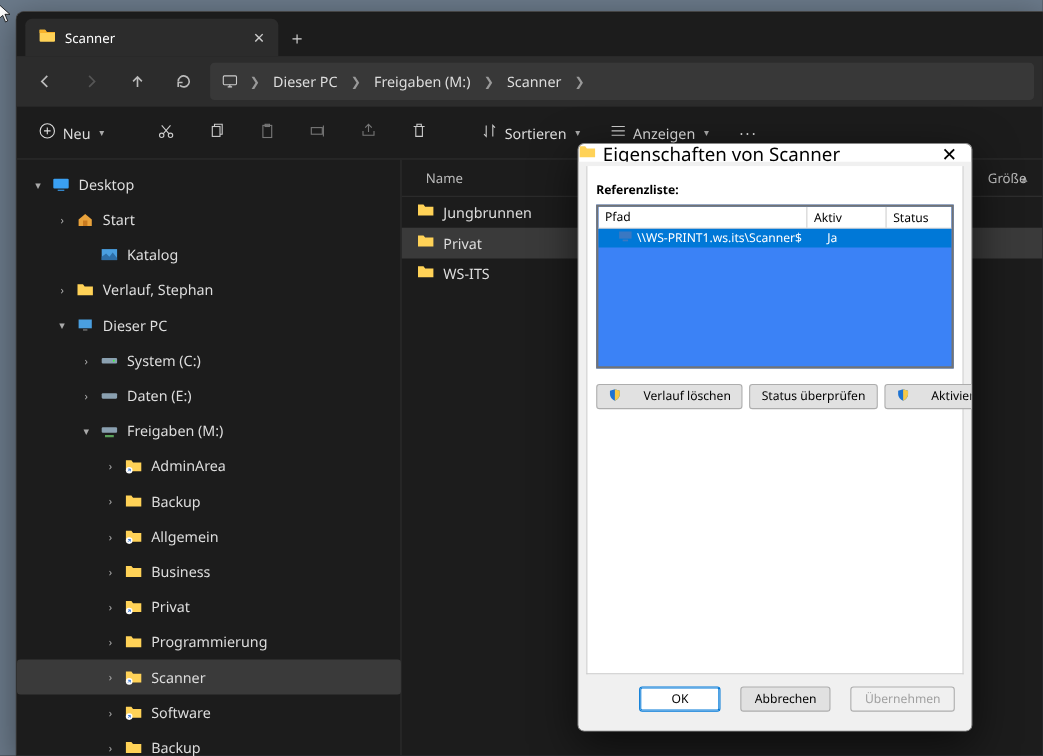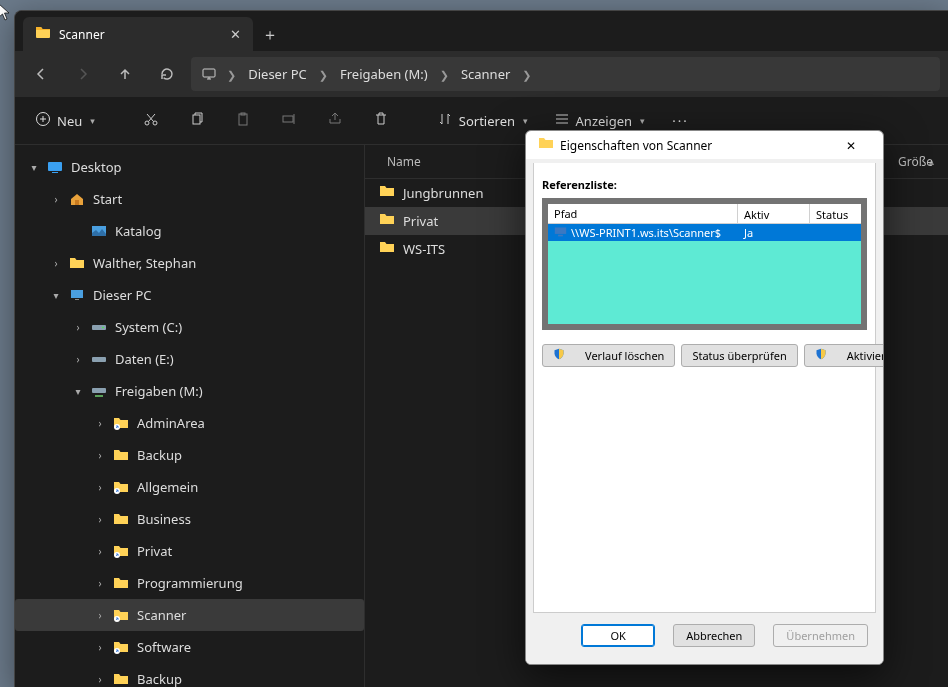--- a/index.html
+++ b/index.html
@@ -41,35 +41,35 @@
   .frow.sel{background:#3a3a3a;}
   
   svg.fold{width:16px;height:16px;}
   
   .propdlg{
     position:absolute; left:525px; top:130px; width:359px; height:535px;
     background:#fff; border:1px solid #888; border-radius:6px;
     box-shadow:0 12px 40px rgba(0,0,0,0.6);
     display:flex; flex-direction:column; overflow:hidden;
   }
-  .dlghead{height:28px; display:flex; align-items:center; padding:0 12px; gap:6px; font-size:12px; color:#000;}
+  .dlghead{height:16px; display:flex; align-items:center; padding:0 0; gap:6px; font-size:17px; color:#000;}
   .dlghead .close{margin-left:auto; width:40px; height:26px; display:flex; align-items:center; justify-content:center; cursor:pointer;}
   .dlgbody{flex:1; background:#f0f0f0; padding:4px 7px 7px 7px; display:flex; flex-direction:column;}
   .tabs{display:flex; flex-wrap:wrap;}
   .dtab{flex:1 1 33%; height:21px; display:flex; align-items:center; justify-content:center; font-size:11px; background:#f0f0f0; border:1px solid #ccc; border-bottom:1px solid #ccc; cursor:pointer; min-width:0;}
   .dtab.active{background:#fff; border-bottom:1px solid #fff;}
   .tabpanel{flex:1; background:#fff; border:1px solid #ccc; border-top:none; padding:10px 8px; display:flex; flex-direction:column; gap:6px;}
   .pathbox{height:22px; border:1px solid #7a7a7a; padding:2px 4px; font-size:12px; background:#fff; width:100%;}
   .reflbl{font-size:11px; color:#000; margin-top:4px;font-weight:bold;}
-  .reftable{border:6px solid #737373; height:132px; background:#5eead4; font-size:11px; display:flex; flex-direction:column; overflow:hidden;}
+  .reftable{border:2px solid #737373; height:149px; background:#3b82f6; font-size:11px; display:flex; flex-direction:column; overflow:hidden;}
   .rthead{display:flex; height:20px; background:#fff; border-bottom:1px solid #d0d0d0;}
   .rthead .rc{padding:3px 6px; border-right:1px solid #d0d0d0; font-size:11px;}
   .rthead .rc:last-child{border-right:none;}
   .rtrow{display:flex; height:17px; align-items:center;}
-  .rtrow.sel{background:#0078d7; color:#fff;}
+  .rtrow.sel{background:#0078d7; color:#fff;padding-left:12px;}
   .rtrow .rc{padding:1px 6px; font-size:11px; overflow:hidden; white-space:nowrap;}
   .rc.path{width:190px;display:flex;align-items:center;gap:4px;}
   .rc.act{width:72px;}
   .rc.stat{flex:1;}
   .actbtns{display:flex; gap:6px; margin-top:8px;}
   .winbtn{height:23px; padding:0 10px; font-size:11px; background:#e1e1e1; border:1px solid #adadad; border-radius:3px; cursor:pointer; display:flex; align-items:center; gap:20px; white-space:nowrap;}
   .shield{width:12px;height:12px;}
   .dlgfoot{height:44px; display:flex; align-items:center; justify-content:flex-end; padding:0 8px; gap:18px;}
   .winbtn2{height:23px; min-width:74px; padding:0 12px; font-size:11px; background:#e1e1e1; border:1px solid #adadad; border-radius:3px; cursor:pointer;}
   .winbtn2.def{background:#fff; border:1px solid #0078d7; box-shadow:inset 0 0 0 1px #0078d7;}
@@ -241,21 +241,21 @@
           </span>
           <span>Katalog</span>
         </div>
       <div class="tnode" style="padding-left:30px">
           <span class="twist">›</span>
           <span class="ticon">
             <svg class="fold" viewBox="0 0 16 16">
               <path d="M1 3h5l1.5 2H15v8H1z" fill="#ffd257"></path>
             </svg>
           </span>
-          <span>Walther, Stephan</span>
+          <span>Verlauf, Stephan</span>
         </div>
       <div class="tnode" style="padding-left:30px">
           <span class="twist">▾</span>
           <span class="ticon">
             <svg class="ic-svg" viewBox="0 0 16 16">
               <rect x="2" y="3" width="12" height="8" fill="#4a9fe0"></rect>
               <rect x="6" y="12" width="4" height="1" fill="#888"></rect>
             </svg>
           </span>
           <span>Dieser PC</span>

